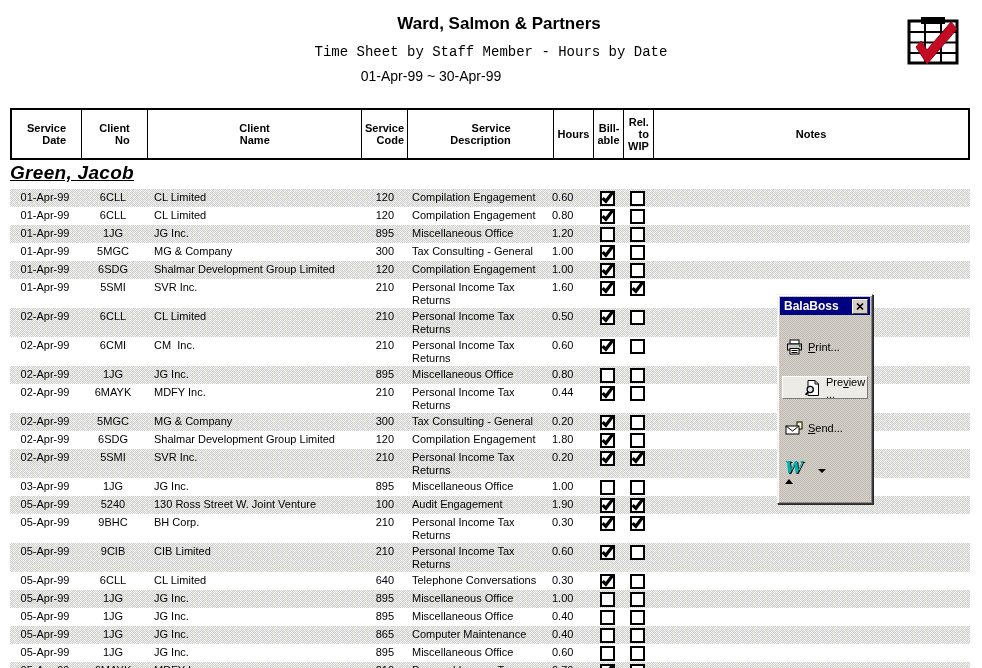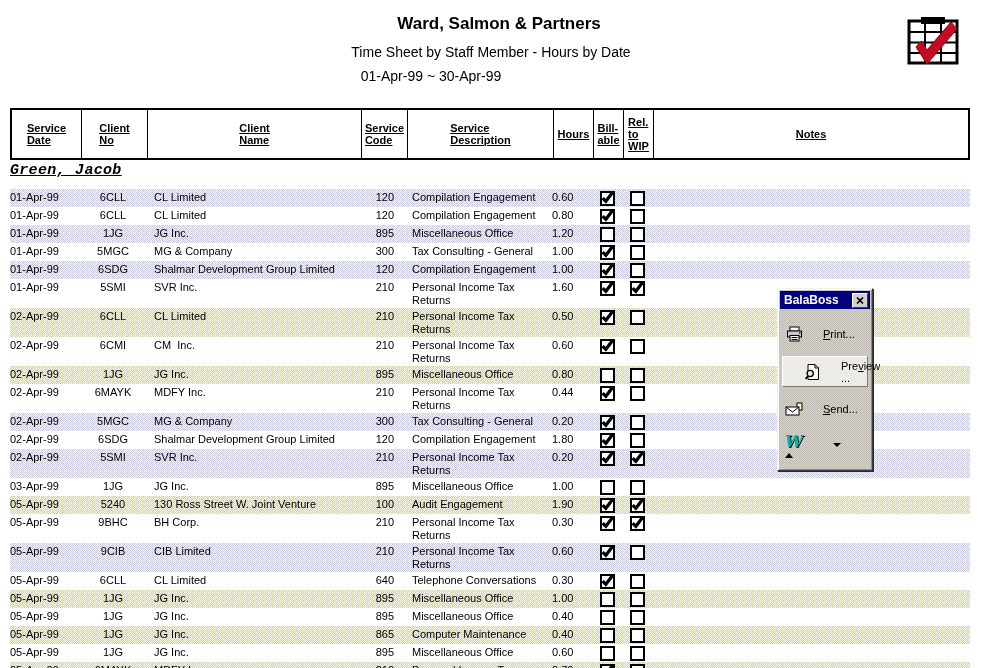--- a/index.html
+++ b/index.html
@@ -2,86 +2,86 @@
 <html><head>
 <meta charset="utf-8">
 <style>
   html,body{margin:0;padding:0;background:#fff;}
   .page{position:relative;width:982px;height:668px;background:#ffffff;overflow:hidden;
         font-family:"Liberation Sans",sans-serif;color:#000;}
 
   
   .report-title{position:absolute;top:14px;left:8px;width:982px;text-align:center;
                 font-size:17px;font-weight:bold;}
-  .report-subtitle{position:absolute;top:44px;left:0;width:982px;text-align:center;font-size:14px;}
+  .report-subtitle{position:absolute;top:44px;left:0;width:982px;text-align:center;font-size:14px;font-family:Liberation Mono, monospace;}
   .report-range{position:absolute;top:68px;left:0;width:862px;text-align:center;font-size:14px;}
   .logo{position:absolute;left:903px;top:12px;width:62px;height:60px;}
 
   
   .theader{position:absolute;left:10px;top:108px;width:960px;height:52px;display:flex;
            border:2px solid #000;box-sizing:border-box;background:#fff;}
   .hcell{border-right:1px solid #000;display:flex;align-items:center;justify-content:center;
-         text-align:left;font-weight:bold;font-size:11px;line-height:12px;
-         white-space:pre-line;box-sizing:border-box;flex-shrink:0;text-decoration:underline;}
+         text-align:right;font-weight:bold;font-size:11px;line-height:12px;
+         white-space:pre-line;box-sizing:border-box;flex-shrink:0;}
   .hcell:last-child{border-right:none;flex:1;}
 
   
   .col-service_date{width:70px;}
   .col-client_no{width:66px;}
   .col-client_name{width:214px;}
   .col-service_code{width:46px;}
   .col-service_description{width:146px;}
   .col-hours{width:40px;}
   .col-billable{width:30px;}
   .col-rel_to_wip{width:30px;}
   .col-notes{width:316px;}
 
   
-  .group-label{position:absolute;left:10px;top:162px;font-size:15px;font-weight:bold;
-               font-style:italic;text-decoration:underline;letter-spacing:.3px;font-family:Liberation Mono, monospace;}
+  .group-label{position:absolute;left:10px;top:162px;font-size:19px;font-weight:bold;
+               font-style:italic;text-decoration:underline;letter-spacing:.3px;}
 
   
   .rows{position:absolute;left:10px;top:189px;width:960px;}
   .row{display:flex;align-items:stretch;}
   .row.shaded{
     background-color:#e3e3ec;
     background-image:
       repeating-conic-gradient(#ccccdf 0% 25%, rgba(0,0,0,0) 0% 50%),
       repeating-conic-gradient(#f0f0c4 0% 25%, #ffffff 0% 50%);
     background-size:2px 2px,5px 5px;
   }
   .cell{box-sizing:border-box;font-size:11px;line-height:13px;padding-top:2px;padding-bottom:1px;
         min-height:16px;flex-shrink:0;}
-  .cell.col-service_date{text-align:left;}
+  .cell.col-service_date{text-align:center;}
   .cell.col-client_no{text-align:center;}
   .cell.col-client_name{padding-left:8px;white-space:pre-wrap;}
   .cell.col-service_code{text-align:right;padding-right:12px;}
   .cell.col-service_description{padding-left:6px;}
   .cell.col-hours{text-align:left;padding-right:6px;}
   .cell.col-billable,.cell.col-rel_to_wip{text-align:center;}
   .checkbox{display:inline-block;width:11px;height:11px;border:2px solid #000;background:#fff;
             position:relative;vertical-align:top;margin-top:0px;}
   .checkbox svg{position:absolute;left:-1px;top:-2px;width:13px;height:13px;overflow:visible;}
 
   
-  .balaboss{position:absolute;left:777px;top:288px;width:96px;box-sizing:border-box;
+  .balaboss{position:absolute;left:777px;top:294px;width:96px;box-sizing:border-box;
     background-color:#d6d2c9;
     background-image:repeating-conic-gradient(#c0bcb3 0% 25%, rgba(0,0,0,0) 0% 50%);
     background-size:2px 2px;
     border:1px solid;border-color:#f2f2ee #3c3c3c #3c3c3c #f2f2ee;
     box-shadow:inset 1px 1px 0 #ffffff, inset -1px -1px 0 #8a8a8a, 1px 1px 0 #2a2a2a;
     padding:2px 2px 6px 2px;}
   .tb-titlebar{height:18px;background:#000080;display:flex;align-items:center;padding:0 2px 0 4px;}
   .tb-title{color:#fff;font-weight:bold;font-size:12px;flex:1;}
   .tb-close{width:14px;height:13px;background:#d4d0c8;border:1px solid;
             border-color:#fff #404040 #404040 #fff;display:flex;align-items:center;justify-content:center;}
   .tb-items{position:relative;padding-top:3px;}
-  .tb-item{display:flex;align-items:center;height:22px;margin:11px 2px;font-size:11px;gap:20px;
+  .tb-item{display:flex;align-items:center;height:22px;margin:18px 2px;font-size:11px;gap:5px;
            padding-left:3px;box-sizing:border-box;}
-  .tb-item.raised{background:#edebe5;border:1px solid;border-color:#fff #7a7a7a #7a7a7a #fff;height:31px;padding-left:20px;}
+  .tb-item.raised{background:#edebe5;border:1px solid;border-color:#fff #7a7a7a #7a7a7a #fff;height:23px;padding-left:20px;}
   .tb-item u{text-decoration:underline;}
   .tb-icon{width:18px;height:16px;display:inline-flex;align-items:center;justify-content:center;flex-shrink:0;}
   .w-glyph{font-family:"DejaVu Serif",serif;font-style:italic;font-weight:bold;font-size:16px;
            color:#00b2b2;text-shadow:1px 1px 0 #000;line-height:16px;}
   .dd-arrow{width:0;height:0;border-left:4px solid transparent;border-right:4px solid transparent;
             border-top:4px solid #000;margin-left:10px;margin-top:6px;}
   .up-tri{position:absolute;left:3px;bottom:-5px;width:0;height:0;border-left:4px solid transparent;
           border-right:4px solid transparent;border-bottom:5px solid #000;}
 </style>
 </head>

